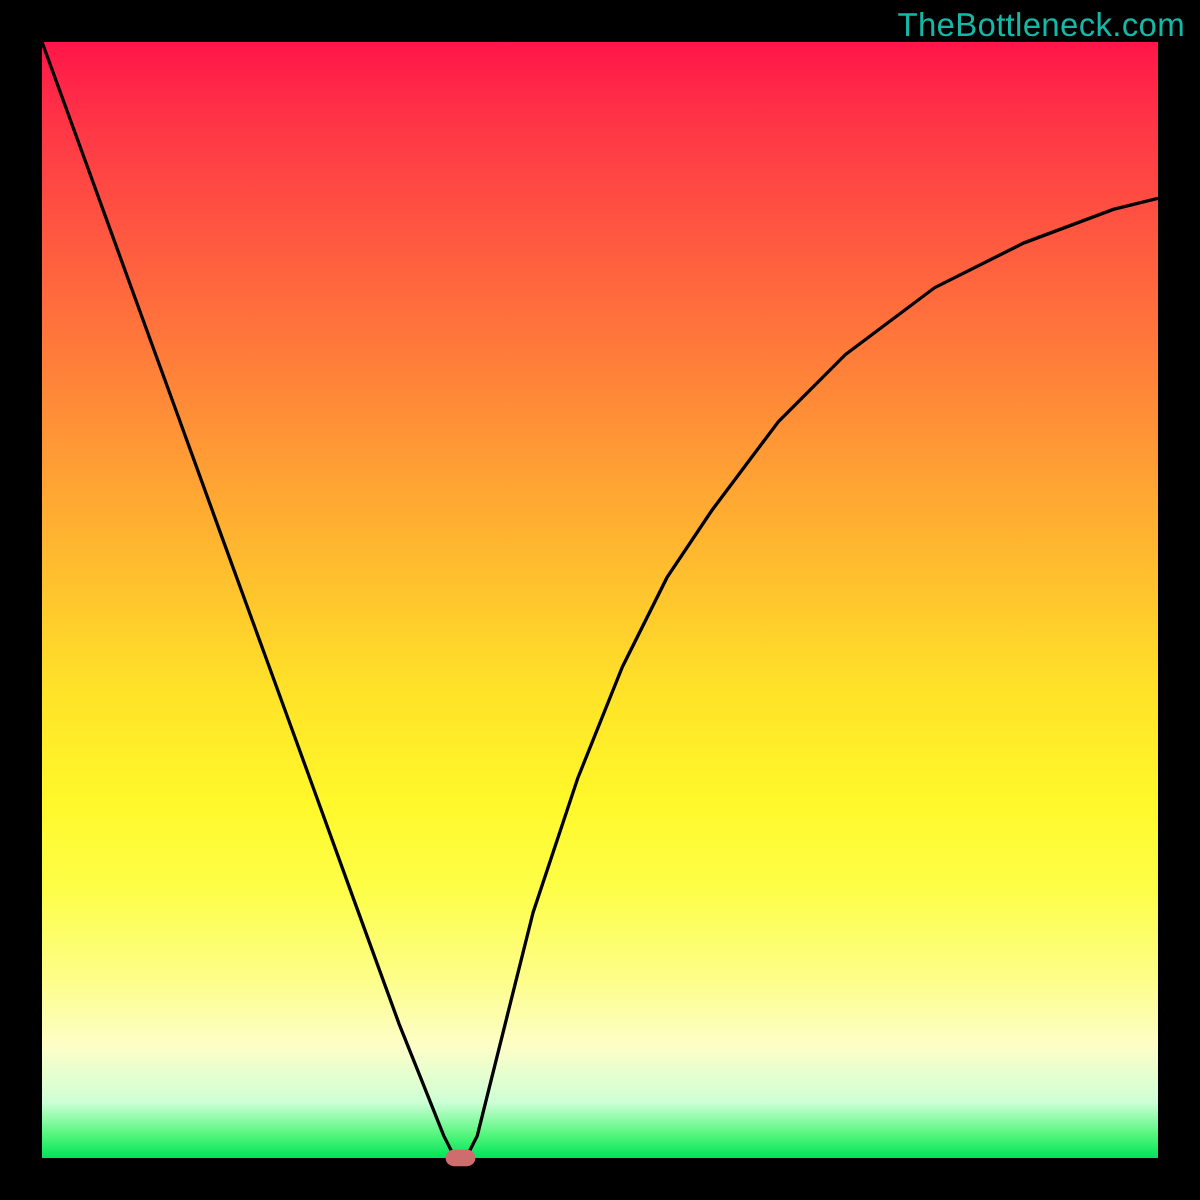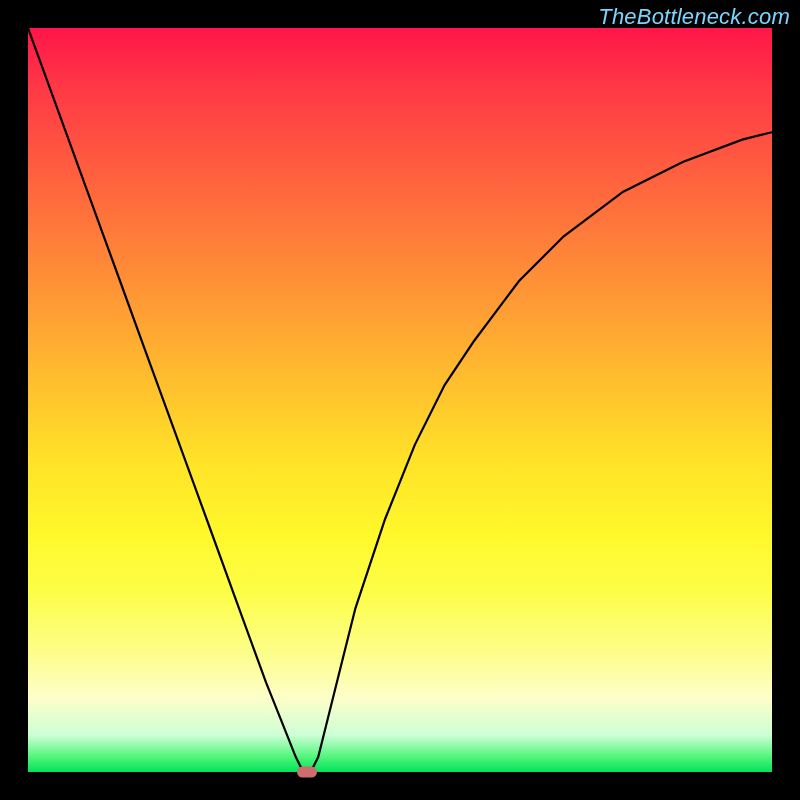--- a/index.html
+++ b/index.html
@@ -43,25 +43,24 @@
     position: absolute;
     left: 0;
     top: 0;
     width: 744px;
     height: 744px;
   }
   .watermark {
     position: absolute;
     top: 4px;
     right: 10px;
-    color: #7dd3fc;
+    color: #14b8a6;
     font-size: 22px;
     letter-spacing: 0.2px;
     font-weight: 500;
-    font-style: italic;
   }
   .marker {
     position: absolute;
     width: 20px;
     height: 11px;
     border-radius: 6px;
     background: #cd6d6e;
     transform: translate(-50%, -50%);
   }
 </style>

